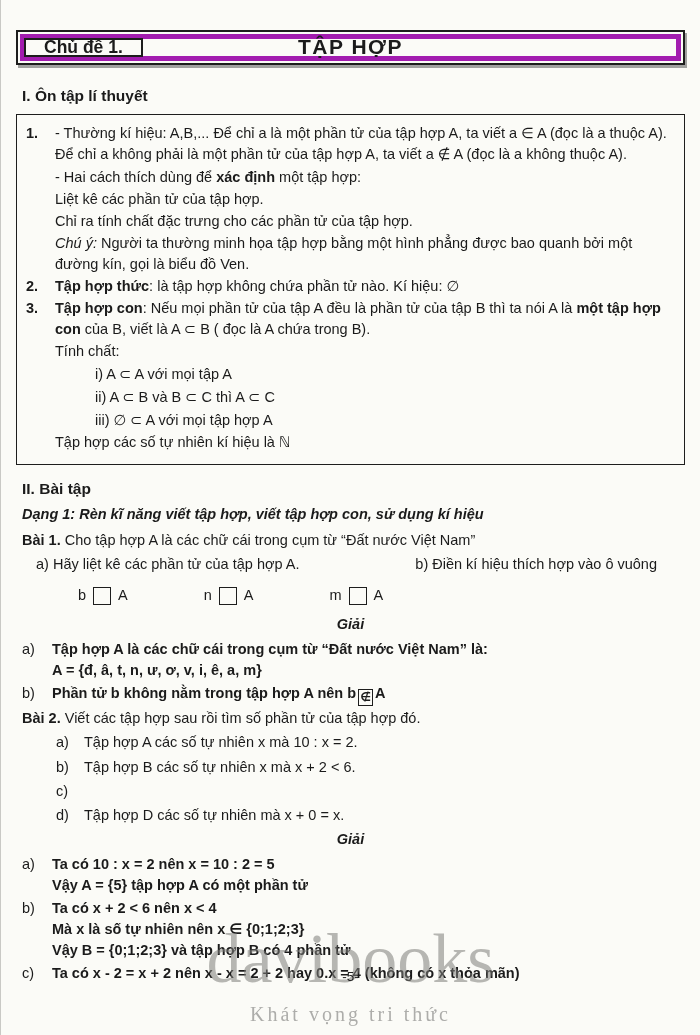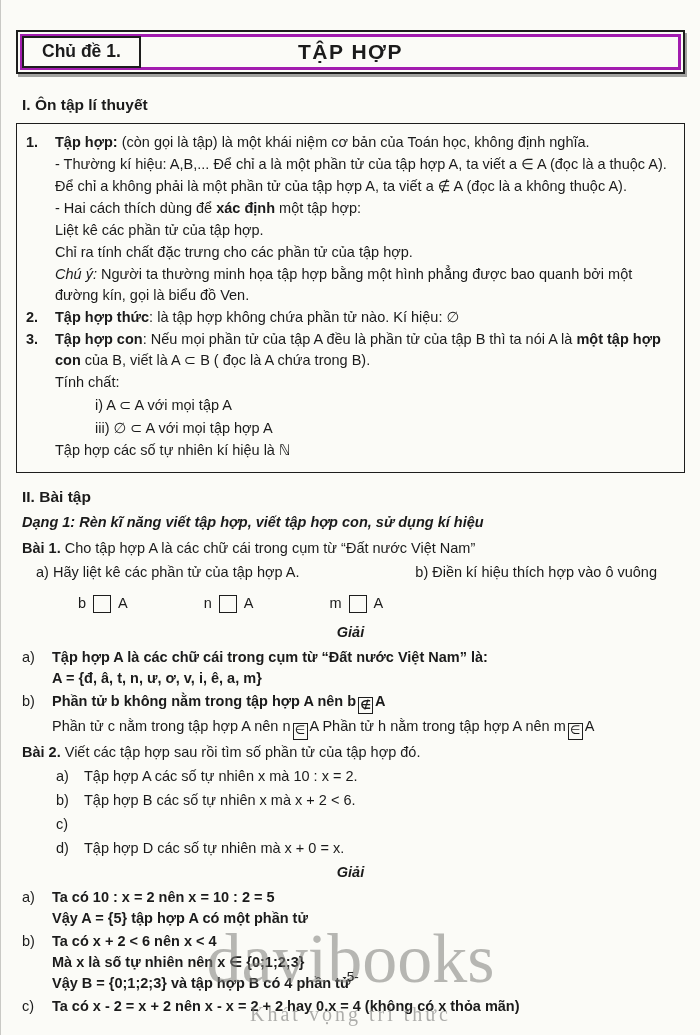--- a/index.html
+++ b/index.html
@@ -10,21 +10,21 @@
     font-family:"Liberation Sans","DejaVu Sans",sans-serif;
     font-size:14.5px; line-height:1.45;
     padding:30px 15px 0 15px;
     border-left:1px solid #c9c9c5;
   }
   b { font-weight:bold; }
   i { font-style:italic; }
 
   
   .header-outer { border:2px solid #1d1d1d; padding:2px; box-shadow:2px 3px 0 rgba(50,50,50,.45); margin-bottom:20px; background:#fbfbf7; }
-  .header-inner { position:relative; border:3px solid #a21caf; height:36px; display:flex; align-items:stretch; }
+  .header-inner { position:relative; border:5px solid #a21caf; height:27px; display:flex; align-items:stretch; }
   .chapter-box { border:2px solid #1d1d1d; margin:-1px; padding:0 18px; display:flex; align-items:center; font-weight:bold; font-size:17.5px; background:#fbfbf7; z-index:2; }
   .header-title { position:absolute; left:0; right:0; top:0; bottom:0; display:flex; align-items:center; justify-content:center; font-weight:bold; font-size:21px; letter-spacing:1.5px; }
 
   
   .sec-heading { font-weight:bold; font-size:15.5px; margin:0 0 7px 6px; }
 
   
   .theory-box { border:1.5px solid #1d1d1d; padding:8px 10px 10px 9px; margin-bottom:13px; }
   .titem { display:flex; }
   .tnum { width:29px; flex:none; font-weight:bold; }
@@ -71,21 +71,20 @@
     </div>
   </div>
 
   <div class="sec-heading">I. Ôn tập lí thuyết</div>
 
   <div class="theory-box">
 
     <div class="titem">
       <span class="tnum">1.</span>
       <div class="tbody">
-        <p><b>Tập hợp:</b><span> (còn gọi là tập) là một khái niệm cơ bản của Toán học, không định nghĩa.</span></p>
         <p>- Thường kí hiệu: A,B,... Để chỉ a  là một phần tử của tập hợp A, ta viết  a ∈ A (đọc là a  thuộc A). Để chỉ a không phải là một phần tử của tập hợp A, ta viết a ∉ A (đọc là a không thuộc A).</p>
         <p><span>- Hai cách thích dùng để </span><b>xác định</b><span> một tập hợp:</span></p>
         <p>Liệt kê các phần tử của tập hợp.</p>
         <p>Chỉ ra tính chất đặc trưng cho các phần tử của tập hợp.</p>
         <p><i>Chú ý:</i><span> Người ta thường minh họa tập hợp bằng một hình phẳng được bao quanh bởi một đường kín, gọi là biểu đồ Ven.</span></p>
       </div>
     </div>
 
     <div class="titem">
       <span class="tnum">2.</span>
@@ -93,20 +92,21 @@
         <p><b>Tập hợp thức</b><span>: là tập hợp không chứa phần tử nào. Kí hiệu: ∅</span></p>
       </div>
     </div>
 
     <div class="titem">
       <span class="tnum">3.</span>
       <div class="tbody">
         <p><b>Tập hợp con</b><span>: Nếu mọi phần tử của tập A  đều là phần tử của tập B thì ta nói A là </span><b>một tập hợp con</b><span> của B, viết là  A ⊂ B  ( đọc là A chứa trong B).</span></p>
         <p>Tính chất:</p>
         <p class="sub-prop">i)  A ⊂ A  với mọi tập A</p>
+        <p class="sub-prop">ii)  A ⊂ B và  B ⊂ C thì  A ⊂ C</p>
         <p class="sub-prop">iii)  ∅ ⊂ A  với mọi tập hợp A</p>
         <p>Tập hợp các số tự nhiên kí hiệu là  ℕ</p>
       </div>
     </div>
 
   </div>
 
   <div class="sec2-heading">II. Bài tập</div>
   <div class="dang-heading">Dạng 1: Rèn kĩ năng viết tập hợp, viết tập hợp con, sử dụng kí hiệu</div>
 
@@ -144,21 +144,20 @@
       <p>A = {đ, â, t, n, ư, ơ, v, i, ê, a, m}</p>
     </div>
   </div>
 
   <div class="sol">
     <span class="sol-label">b)</span>
     <div class="sol-body">
       <p><span>Phần tử b không nằm trong tập hợp A nên b</span><span class="symbox">∉</span><span>A</span></p>
     </div>
   </div>
-  <p class="sol-cont"><span>Phần tử c nằm trong tập hợp A nên n</span><span class="symbox">∈</span><span>A Phần tử h nằm trong tập hợp A nên m</span><span class="symbox">∈</span><span>A</span></p>
 
   <p class="ex-intro"><span class="bai-label">Bài 2.</span><span> Viết các tập hợp sau rồi tìm số phần tử của tập hợp đó.</span></p>
 
   <div class="q2">
       <span class="q2-label">a)</span>
       <span>Tập hợp A các số tự nhiên x mà 10 : x  = 2.</span>
     </div>
   <div class="q2">
       <span class="q2-label">b)</span>
       <span>Tập hợp B các số tự nhiên x mà x + 2 &lt; 6.</span>

